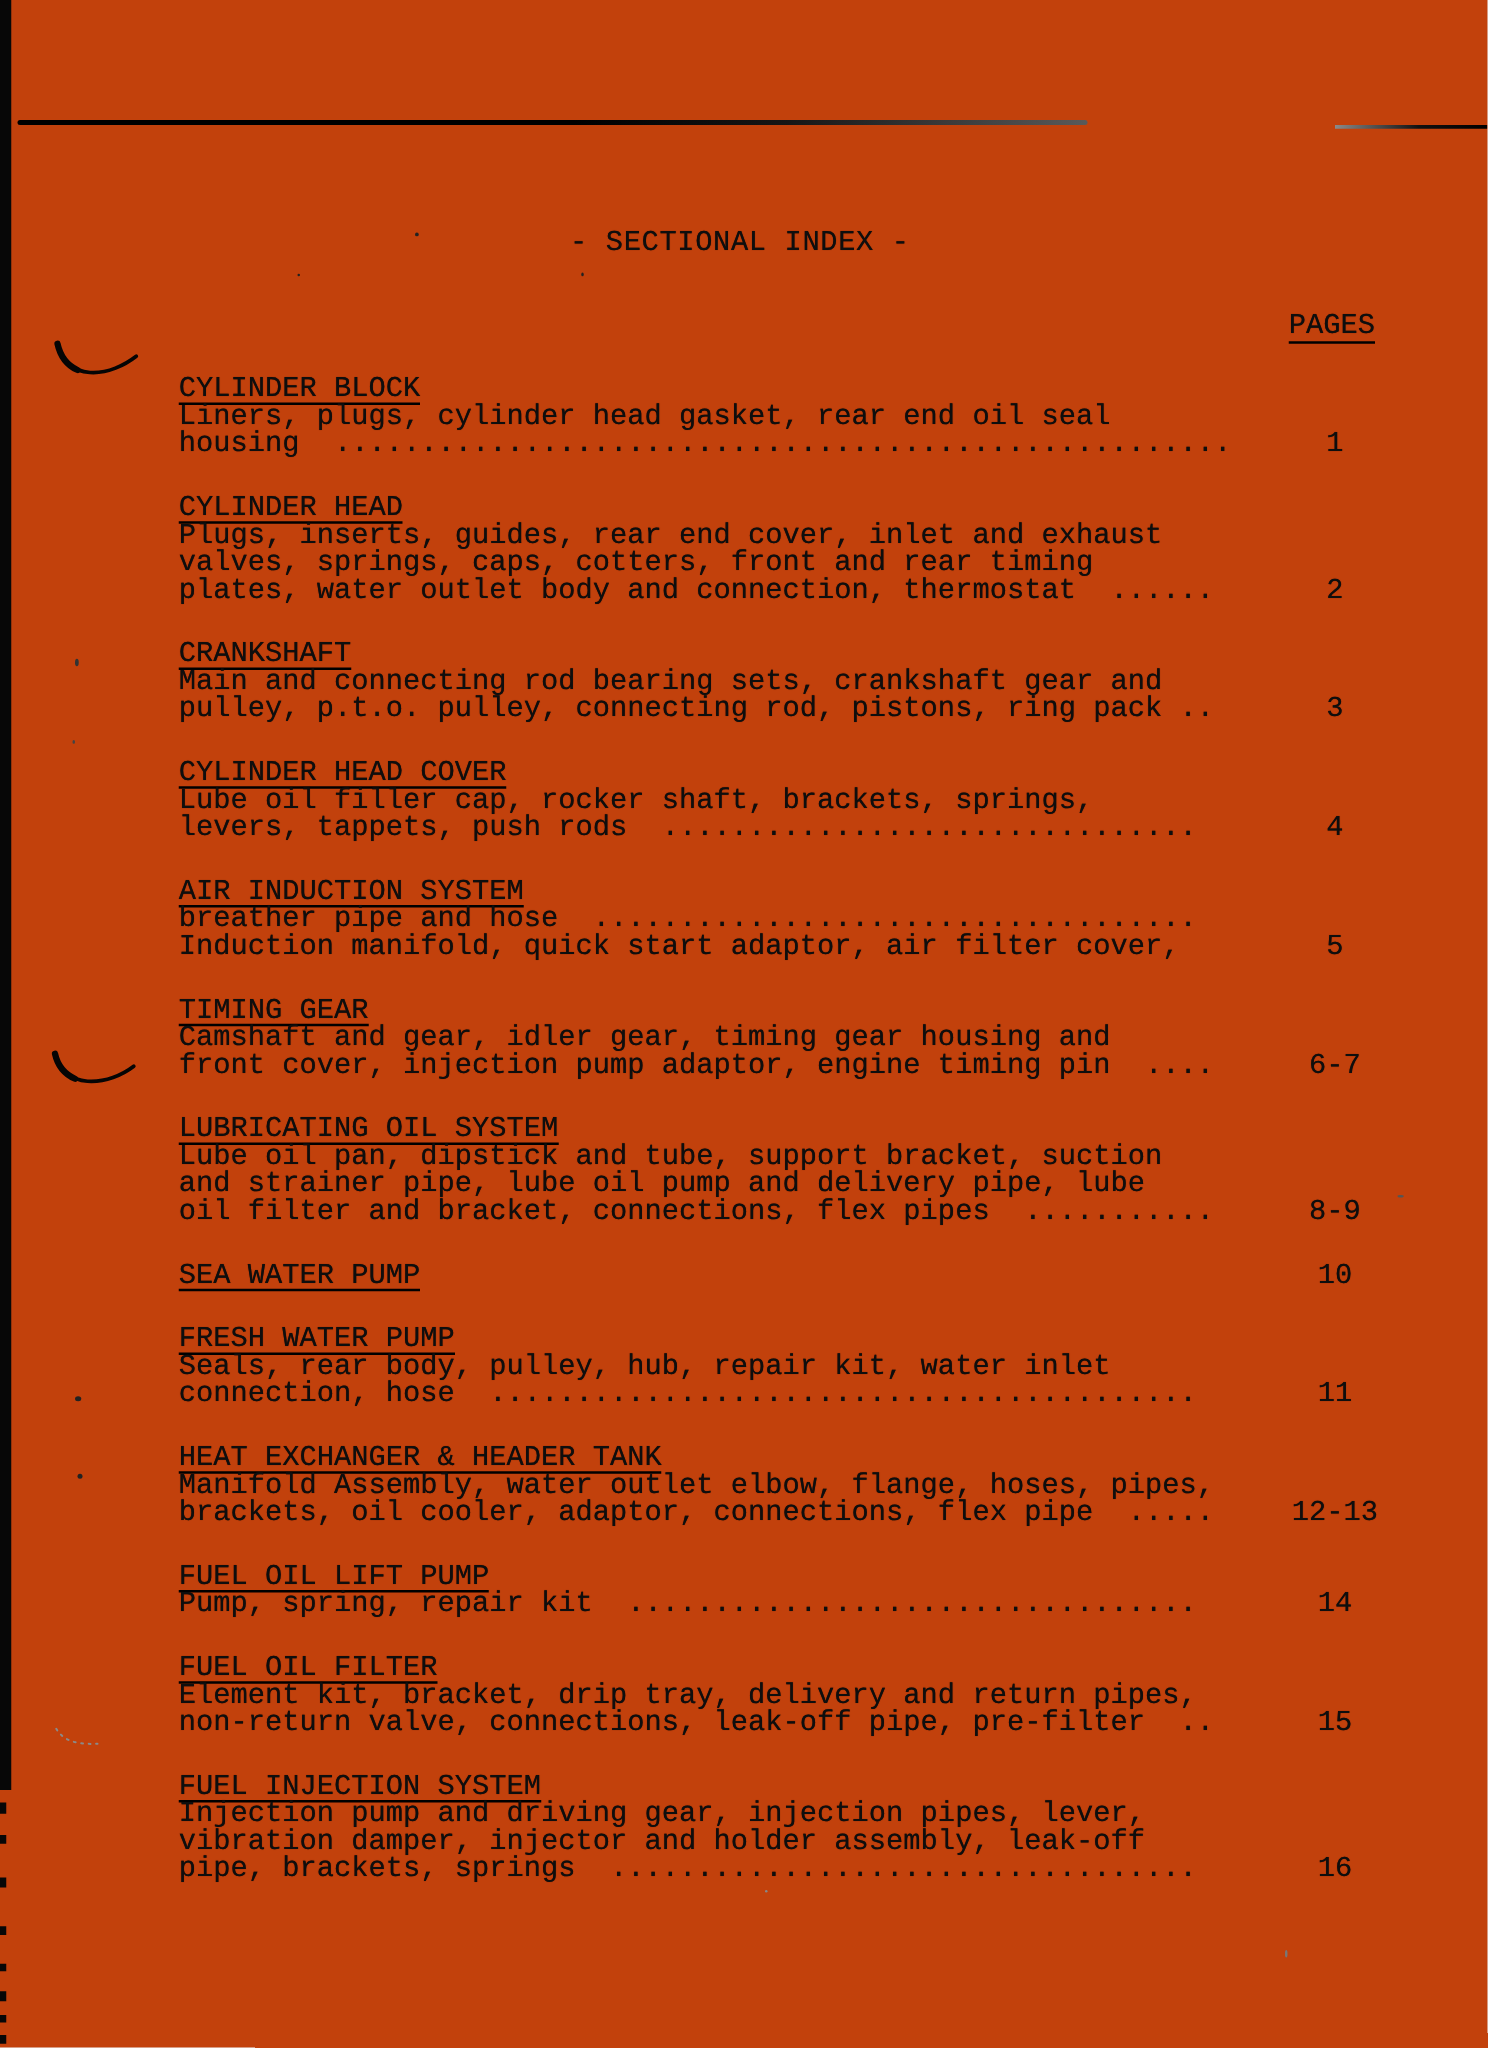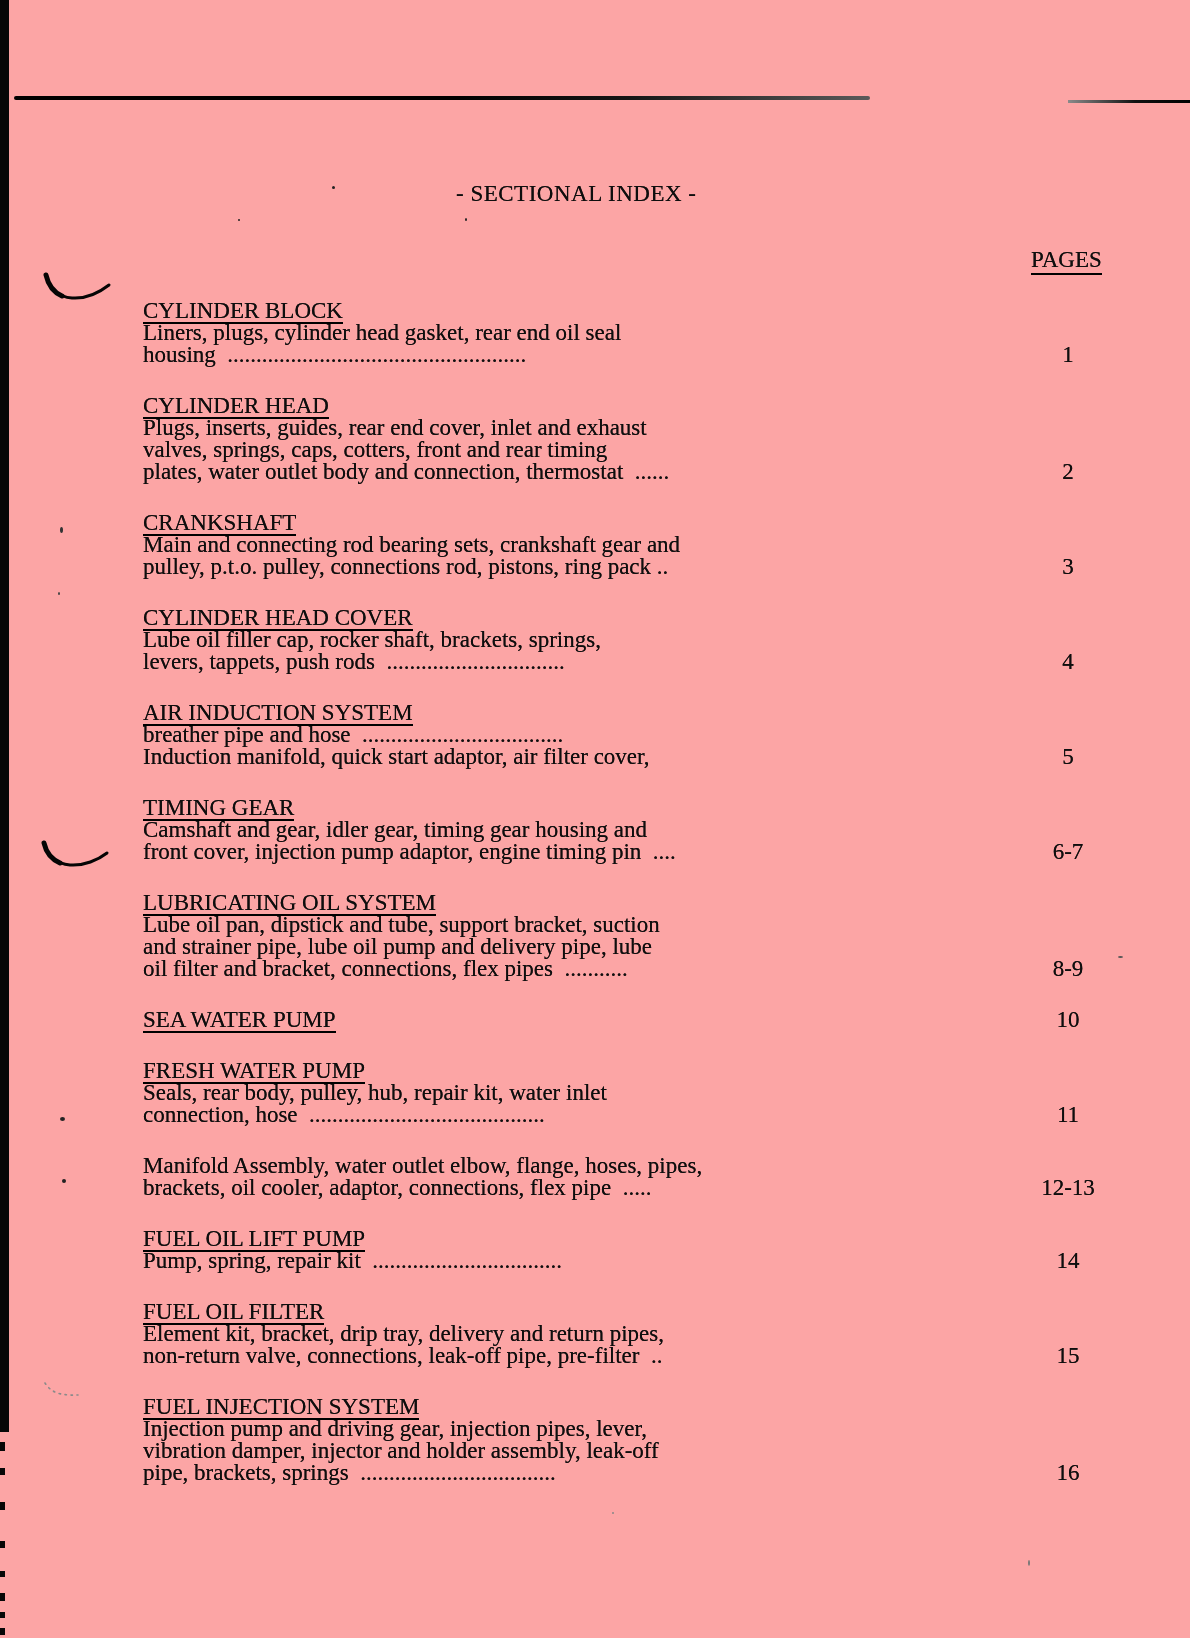--- a/index.html
+++ b/index.html
@@ -1,21 +1,21 @@
 <!DOCTYPE html>
 <html><head>
 <meta charset="utf-8">
 <style>
   html,body{margin:0;padding:0;background:#e8e8e8;}
   .page{
     position:relative;
     width:1190px;height:1638px;
-    background:#fca5a5;
+    background:#c2410c;
     overflow:hidden;
-    font-family:Liberation Serif, serif;
+    font-family:Liberation Mono, monospace;
     color:#0e0e0e;
   }
   .txt{
     white-space:pre;
     font-size:23px;
     line-height:22px;
     text-shadow:0 0 .6px rgba(0,0,0,.75);
   }
   
   .left-bar{position:absolute;left:0;top:0;width:9px;height:1432px;background:#070707;}
@@ -102,21 +102,21 @@
         </div>
     <span class="page-num txt">2</span>
   </div>
 
   <div class="section">
     <div class="sec-title-row">
       <span class="sec-title txt">CRANKSHAFT</span>
     </div>
     <div>
           <div class="sec-line txt">Main and connecting rod bearing sets, crankshaft gear and</div>
-          <div class="sec-line txt">pulley, p.t.o. pulley, connections rod, pistons, ring pack ..</div>
+          <div class="sec-line txt">pulley, p.t.o. pulley, connecting rod, pistons, ring pack ..</div>
         </div>
     <span class="page-num txt">3</span>
   </div>
 
   <div class="section">
     <div class="sec-title-row">
       <span class="sec-title txt">CYLINDER HEAD COVER</span>
     </div>
     <div>
           <div class="sec-line txt">Lube oil filler cap, rocker shaft, brackets, springs,</div>
@@ -171,20 +171,23 @@
       <span class="sec-title txt">FRESH WATER PUMP</span>
     </div>
     <div>
           <div class="sec-line txt">Seals, rear body, pulley, hub, repair kit, water inlet</div>
           <div class="sec-line txt">connection, hose  .........................................</div>
         </div>
     <span class="page-num txt">11</span>
   </div>
 
   <div class="section">
+    <div class="sec-title-row">
+      <span class="sec-title txt">HEAT EXCHANGER &amp; HEADER TANK</span>
+    </div>
     <div>
           <div class="sec-line txt">Manifold Assembly, water outlet elbow, flange, hoses, pipes,</div>
           <div class="sec-line txt">brackets, oil cooler, adaptor, connections, flex pipe  .....</div>
         </div>
     <span class="page-num txt">12-13</span>
   </div>
 
   <div class="section">
     <div class="sec-title-row">
       <span class="sec-title txt">FUEL OIL LIFT PUMP</span>

